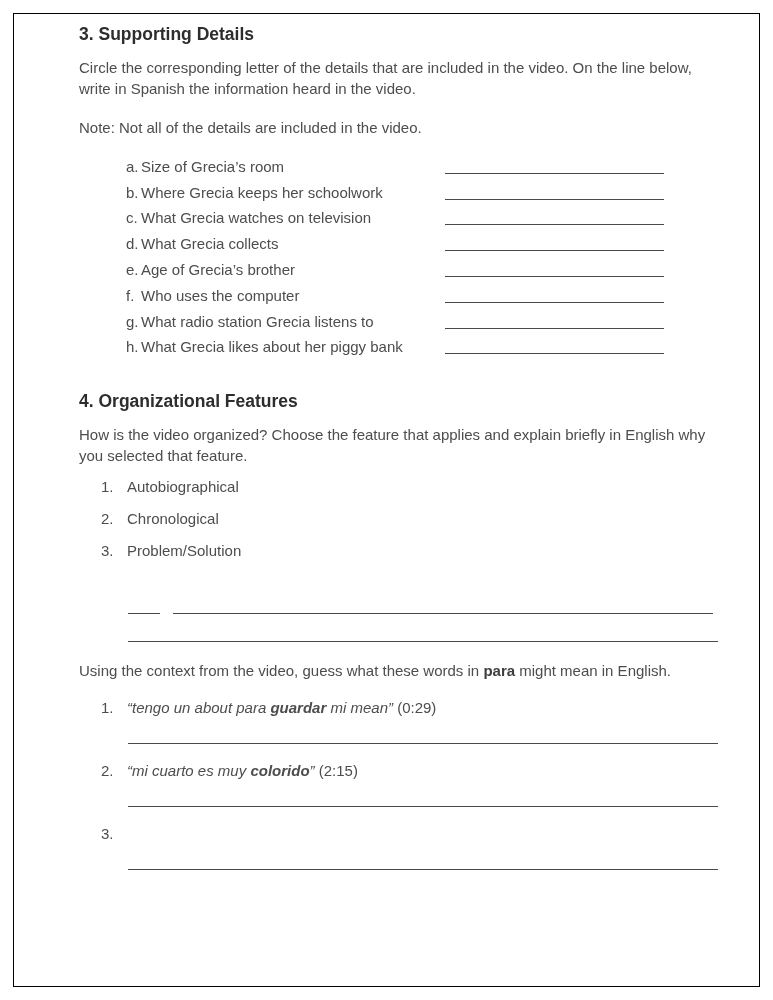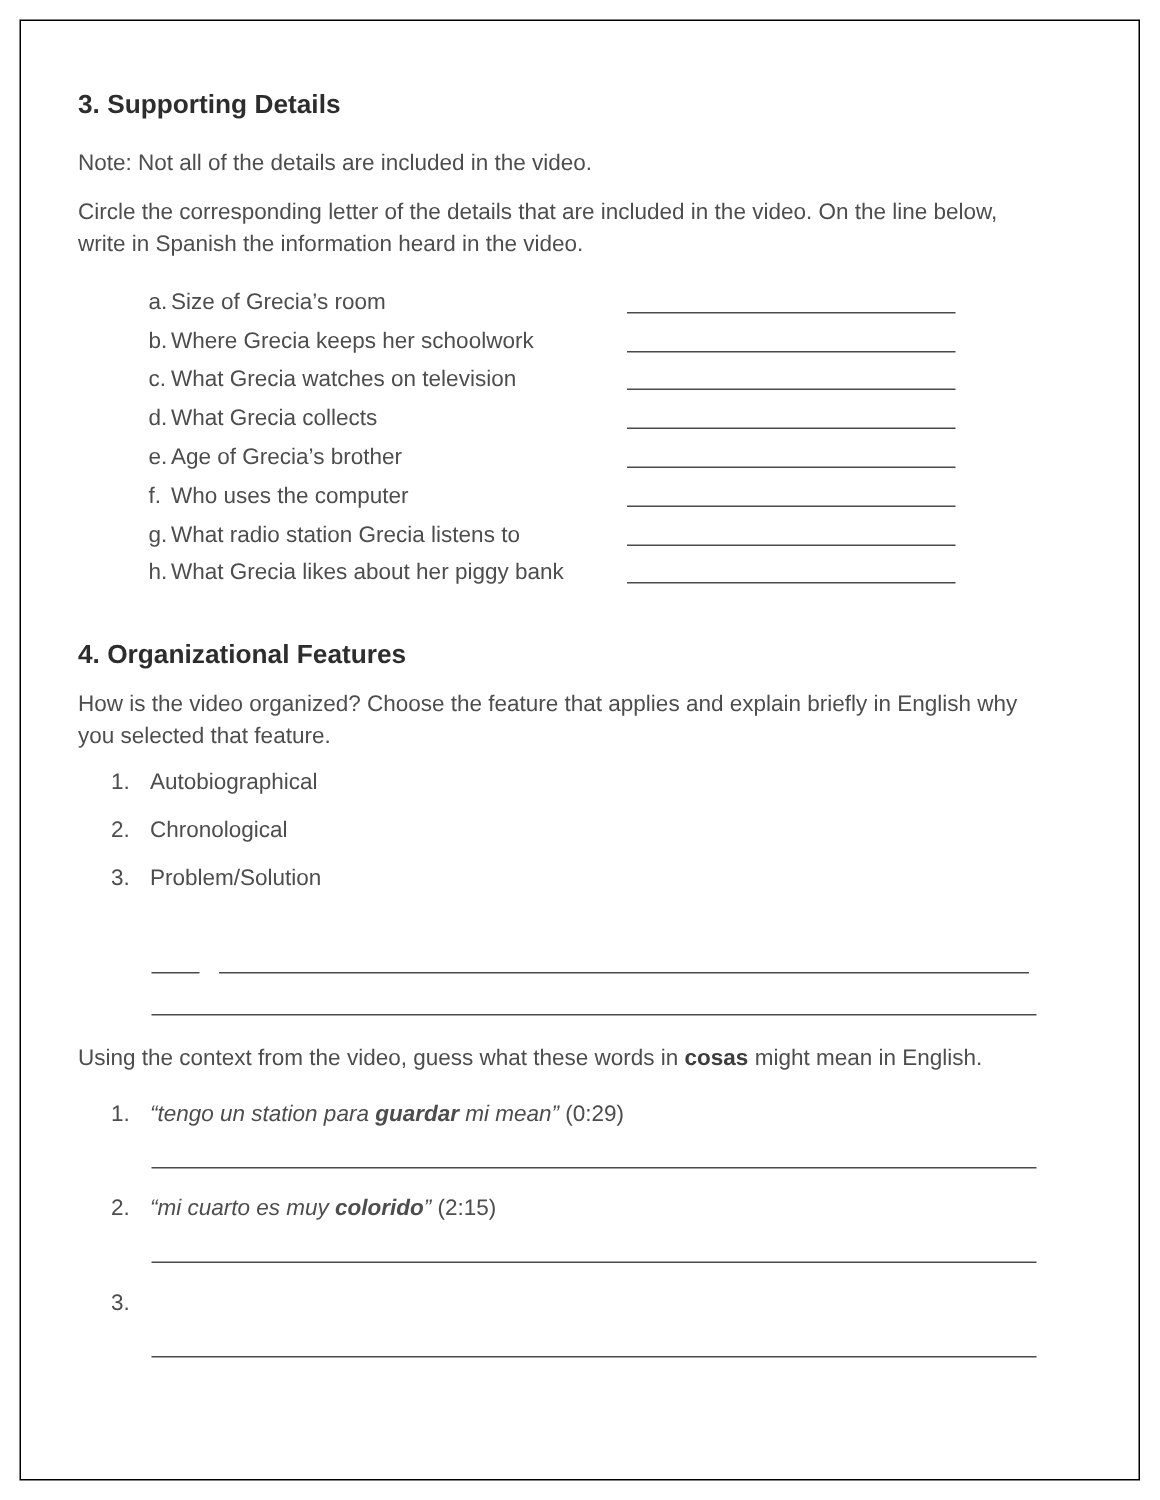--- a/index.html
+++ b/index.html
@@ -14,23 +14,23 @@
     overflow: hidden;
   }
   .page-border {
     position: absolute;
     top: 13px; left: 13px; right: 13px; bottom: 13px;
     border: 1.5px solid #000000;
     pointer-events: none;
   }
   .content {
     position: absolute;
-    top: 0; left: 52px;
+    top: 0; left: 79px;
     width: 641px;
-    padding-top: 59px;
+    padding-top: 24px;
   }
   .section-title {
     font-size: 17.5px;
     font-weight: bold;
     color: #2d2d2d;
     margin: 0;
   }
   .instructions {
     font-size: 15px;
     line-height: 21px;
@@ -119,22 +119,22 @@
 </style>
 </head>
 <body>
 
 <div class="page">
   <div class="page-border"></div>
 
   <div class="content">
 
     <h2 class="section-title">3. Supporting Details</h2>
+    <p class="instructions">Circle the corresponding letter of the details that are included in the video. On the line below, write in Spanish the information heard in the video.</p>
     <p class="instructions note">Note: Not all of the details are included in the video.</p>
-    <p class="instructions">Circle the corresponding letter of the details that are included in the video. On the line below, write in Spanish the information heard in the video.</p>
 
     <div class="detail-list">
       <div class="detail-row">
         <span class="detail-letter">a.</span>
         <span>Size of Grecia’s room</span>
         <span class="detail-line"></span>
       </div>
       <div class="detail-row">
         <span class="detail-letter">b.</span>
         <span>Where Grecia keeps her schoolwork</span>
@@ -193,27 +193,27 @@
     <div class="answer-area">
       <div class="answer-row">
         <span class="short-line"></span>
         <span class="long-line"></span>
       </div>
       <div class="answer-row">
         <span class="full-line"></span>
       </div>
     </div>
 
-    <p class="instructions"><span>Using the context from the video, guess what these words in </span><span class="bold-word">cosas</span><span> might mean in English.</span></p>
+    <p class="instructions"><span>Using the context from the video, guess what these words in </span><span class="bold-word">para</span><span> might mean in English.</span></p>
 
     <div class="quote-list">
       <div class="quote-item">
         <div class="quote-row">
           <span class="option-number">1.</span>
-          <span><span class="quote-text">“tengo un station para </span><span class="quote-bold">guardar</span><span class="quote-text"> mi mean”</span><span class="quote-time"> (0:29)</span></span>
+          <span><span class="quote-text">“tengo un about para </span><span class="quote-bold">guardar</span><span class="quote-text"> mi mean”</span><span class="quote-time"> (0:29)</span></span>
         </div>
         <div class="quote-line"></div>
       </div>
       <div class="quote-item">
         <div class="quote-row">
           <span class="option-number">2.</span>
           <span><span class="quote-text">“mi cuarto es muy </span><span class="quote-bold">colorido</span><span class="quote-text">”</span><span class="quote-time"> (2:15)</span></span>
         </div>
         <div class="quote-line"></div>
       </div>

